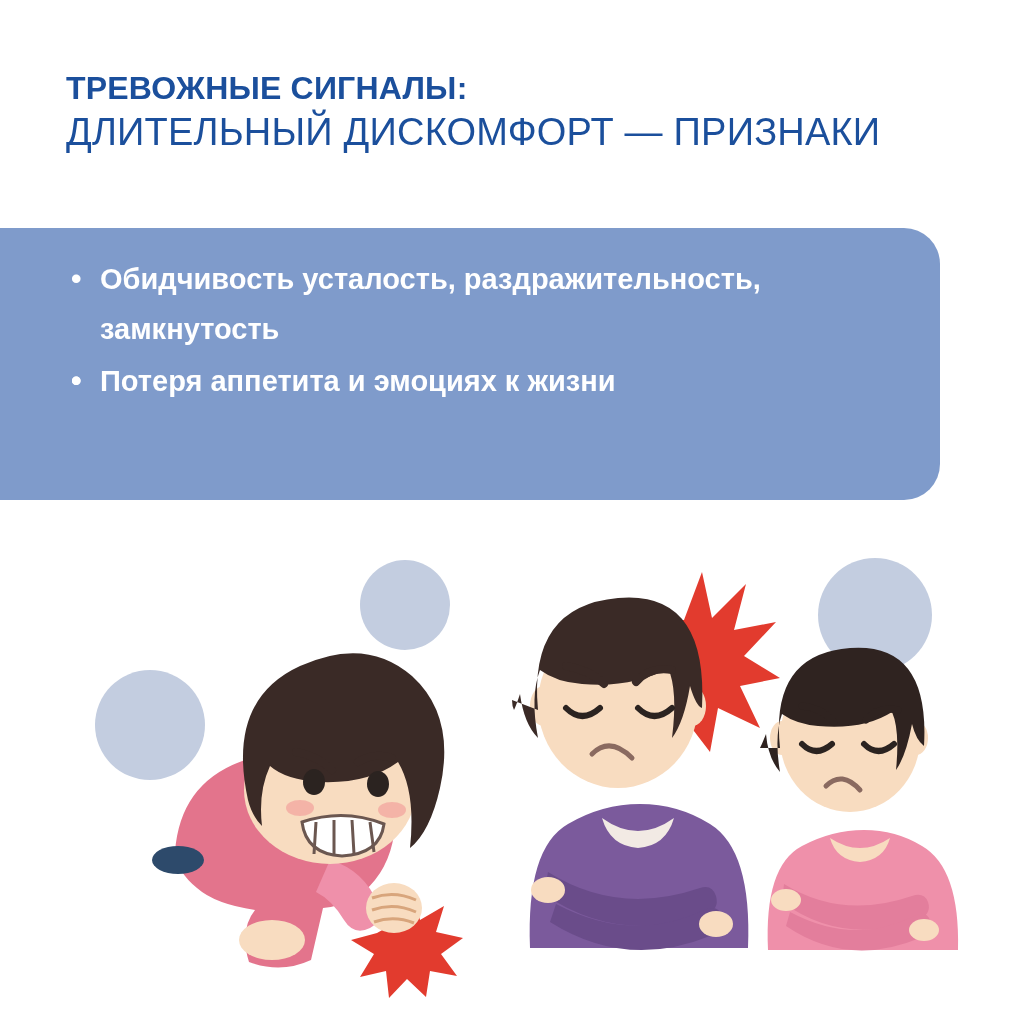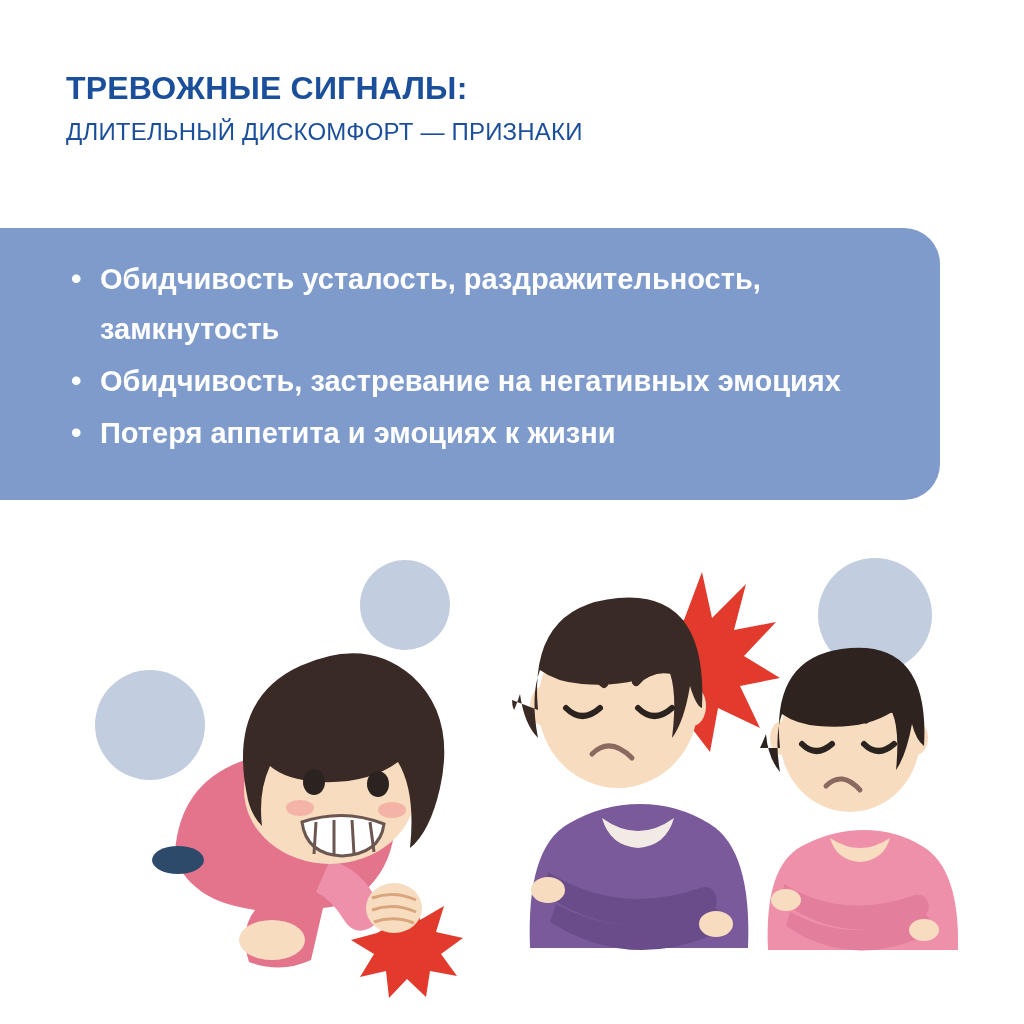--- a/index.html
+++ b/index.html
@@ -22,21 +22,21 @@
 
   
   .heading {
     position: absolute;
     left: 66px;
     top: 66px;
     width: 880px;
   }
   .heading .line {
     color: #1b4f9c;
-    font-size: 24px;
+    font-size: 38px;
     line-height: 44px;
     letter-spacing: 0.2px;
     white-space: nowrap;
   }
   .heading .line.bold {
     font-weight: bold;
     font-size: 32px;
   }
 
   
@@ -95,21 +95,20 @@
   </div>
 
   <div class="panel">
     <ul class="bullets">
       <li>
         <span class="dot">•</span>
         <span>Обидчивость усталость, раздражительность, замкнутость</span>
       </li>
       <li>
         <span class="dot">•</span>
-        <span>Обидчивость, застревание на негативных эмоциях</span>
       </li>
       <li>
         <span class="dot">•</span>
         <span>Потеря аппетита и эмоциях к жизни</span>
       </li>
     </ul>
   </div>
 
   <div class="art">
     <svg width="1024" height="524" viewBox="0 0 1024 524" xmlns="http://www.w3.org/2000/svg">

